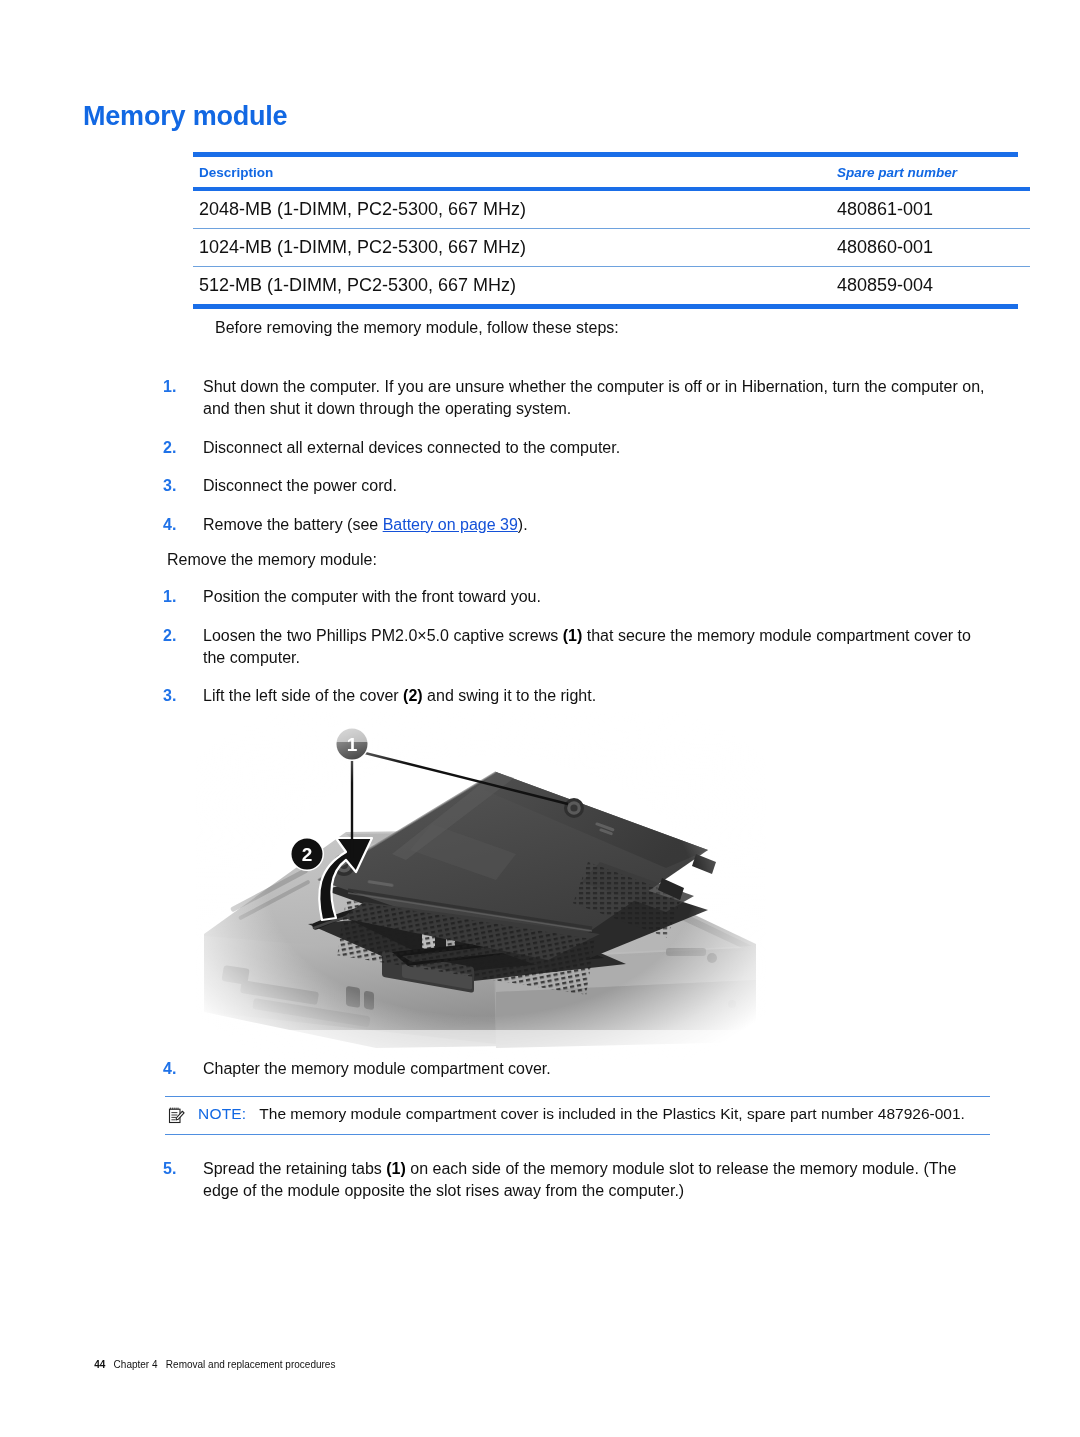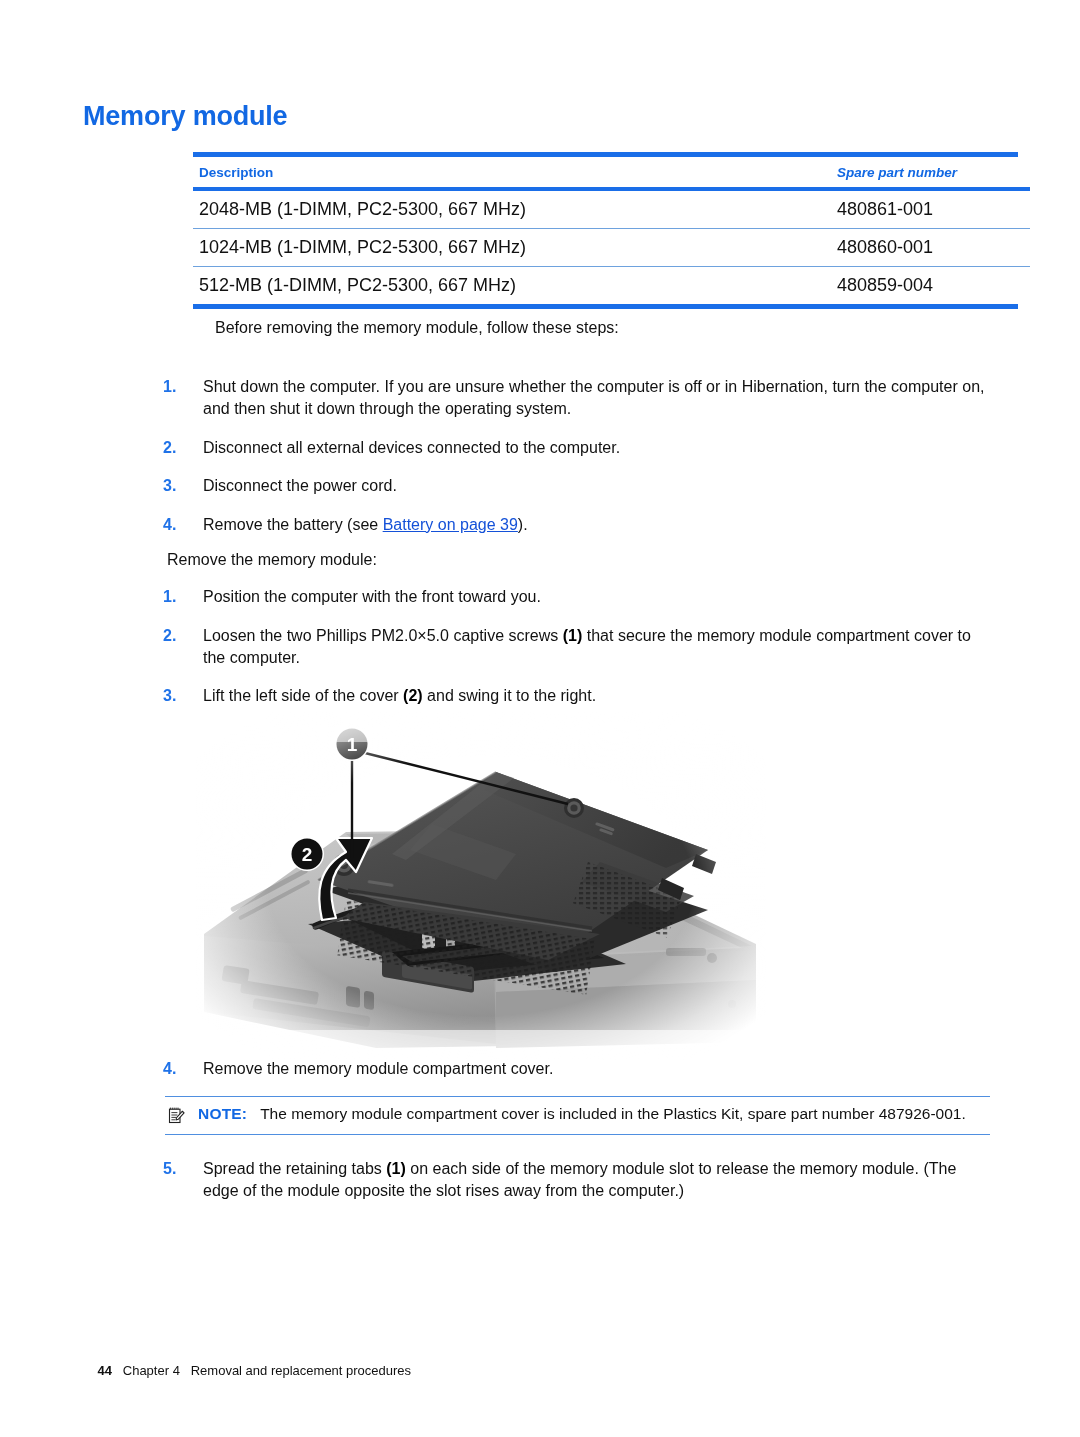--- a/index.html
+++ b/index.html
@@ -123,38 +123,38 @@
     padding: 7px 0 9px 0;
   }
   .note-body {
     position: relative;
     padding-left: 33px;
     font-size: 15.5px;
     line-height: 1.34;
     color: #111;
   }
   .note-label {
-    font-weight: bold;
+    font-weight: normal;
     color: #1268e3;
     letter-spacing: 0.2px;
   }
   .note-icon {
     position: absolute;
     left: 2px;
     top: 2px;
     width: 19px;
     height: 19px;
   }
 
   
   .footer {
     position: absolute;
     left: 83px;
     top: 1348px;
-    font-size: 13px;
+    font-size: 10px;
     color: #111;
     white-space: pre;
   }
   .footer .pgno { font-weight: bold; }
 
   
   .figure {
     position: absolute;
     left: 196px;
     top: 712px;
@@ -387,21 +387,21 @@
 
       <rect x="0" y="0" width="570" height="348" fill="url(#vignette)" pointer-events="none"></rect>
       <rect x="0" y="0" width="570" height="30" fill="#ffffff" opacity="0.55"></rect>
       <rect x="0" y="318" width="570" height="30" fill="#ffffff" opacity="0.6"></rect>
     </svg>
   </div>
 
   <div class="olist" style="top:1058px;">
     <div class="oitem">
       <span class="onum">4.</span>
-      <span>Remove the memory module compartment cover.</span>
+      <span>Chapter the memory module compartment cover.</span>
     </div>
   </div>
 
   <div class="note">
     <div class="note-body">
       <span class="note-icon">
         <svg width="19" height="19" viewBox="0 0 19 19" xmlns="http://www.w3.org/2000/svg">
           <rect x="2.5" y="3.2" width="10.5" height="13.3" fill="#ffffff" stroke="#222" stroke-width="1.1"></rect>
           <g stroke="#222" stroke-width="0.9">
             <line x1="4.4" y1="6.6" x2="10.4" y2="6.6"></line>

